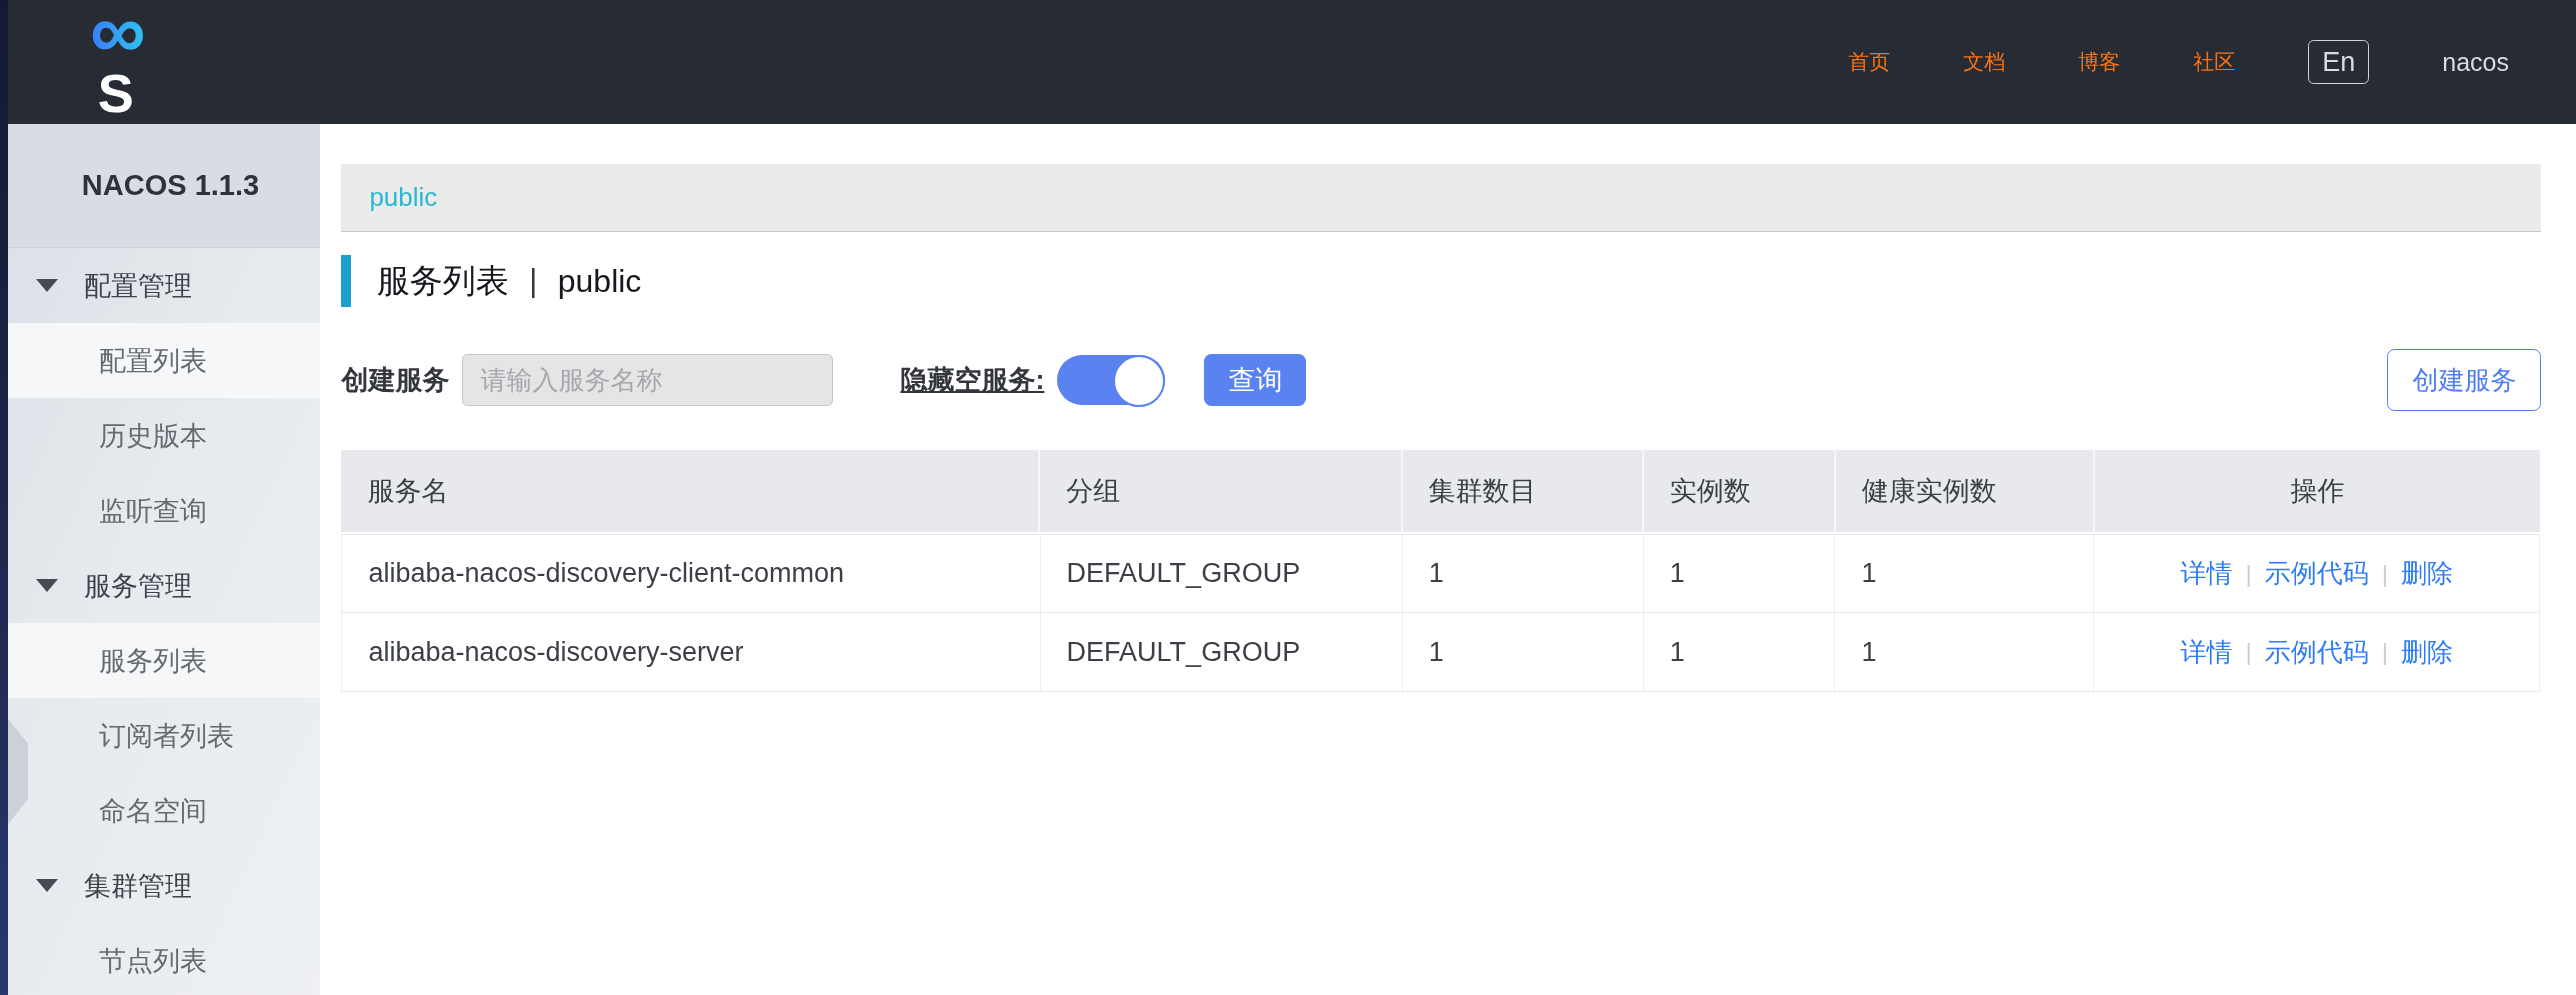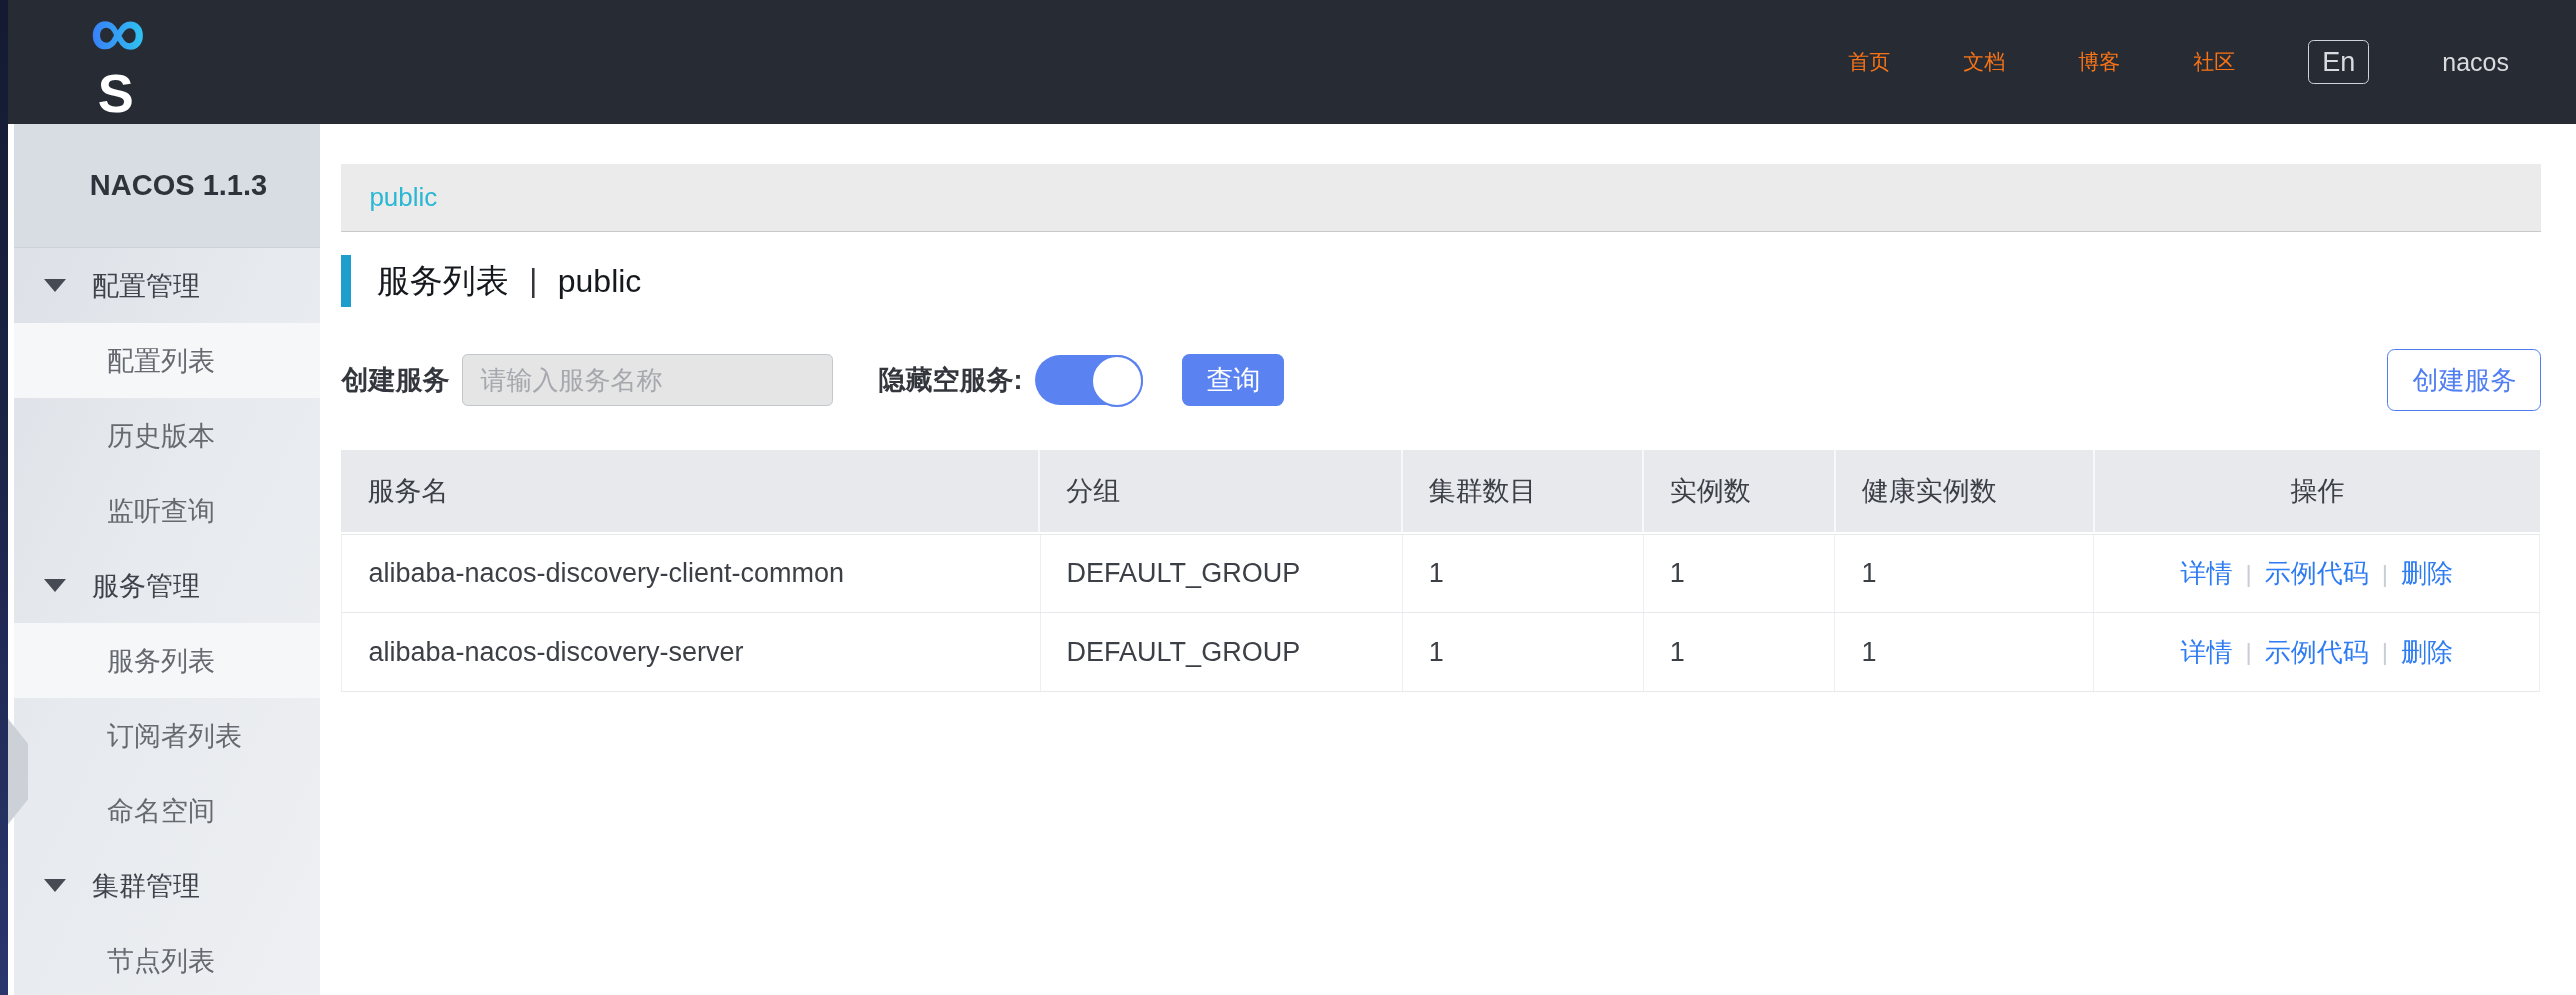--- a/index.html
+++ b/index.html
@@ -41,21 +41,21 @@
   .top-nav { margin-left:auto; display:flex; align-items:center; gap:73px; }
   .nav-link { color:#f97316; font-size:21px; cursor:pointer; }
   .lang-box {
     color:#d9dbde; font-size:27px; border:1.9px solid #cfd2d6; border-radius:5.6px;
     padding:5.6px 13px; cursor:pointer;
   }
   .user-name { color:#d9dbde; font-size:25px; cursor:pointer; }
 
   
   .sidebar {
-    position:absolute; left:14px; top:124px; width:329px; height:871px;
+    position:absolute; left:6px; top:124px; width:329px; height:871px;
     background:linear-gradient(115deg,#dbdfe6 0%, #e7eaee 45%, #eef0f3 100%);
   }
   .sidebar-header {
     height:124px; background:#d8dce3;
     display:flex; align-items:center; justify-content:center;
     font-size:29px; font-weight:700; color:#2e333b;
     border-bottom:0.9px solid #cdd2d9;
   }
   .s-row { height:75px; display:flex; align-items:center; cursor:pointer; font-size:27px; }
   .s-group { padding-left:30px; color:#3e434b; font-weight:500; }
@@ -90,21 +90,21 @@
 
   .filter-row { margin-top:41px; display:flex; align-items:center; }
   .f-label { font-size:27px; font-weight:700; color:#33363c; white-space:nowrap; }
   .svc-input {
     margin-left:13px; width:371px; height:52px;
     border:1.9px solid #c2c6cd; border-radius:5.6px;
     font-size:26px; color:#33363c; padding:0 17px;
     font-family:"Liberation Sans", sans-serif; outline:none; background:#e5e5e5;
   }
   .svc-input::placeholder { color:#a6a8ae; }
-  .hide-label { margin-left:45px; }
+  .hide-label { margin-left:67px;text-decoration:underline; }
   .toggle {
     margin-left:13px; width:108px; height:50px; border-radius:26px;
     background:#5a82f1; position:relative; cursor:pointer; flex:none;
   }
   .toggle .knob {
     position:absolute; right:0px; top:-0.9px; width:52px; height:52px;
     background:#ffffff; border:2.8px solid #5a82f1; border-radius:50%;
   }
   .search-btn {
     margin-left:39px; height:52px; padding:0 24px; border:none; border-radius:7.5px;

